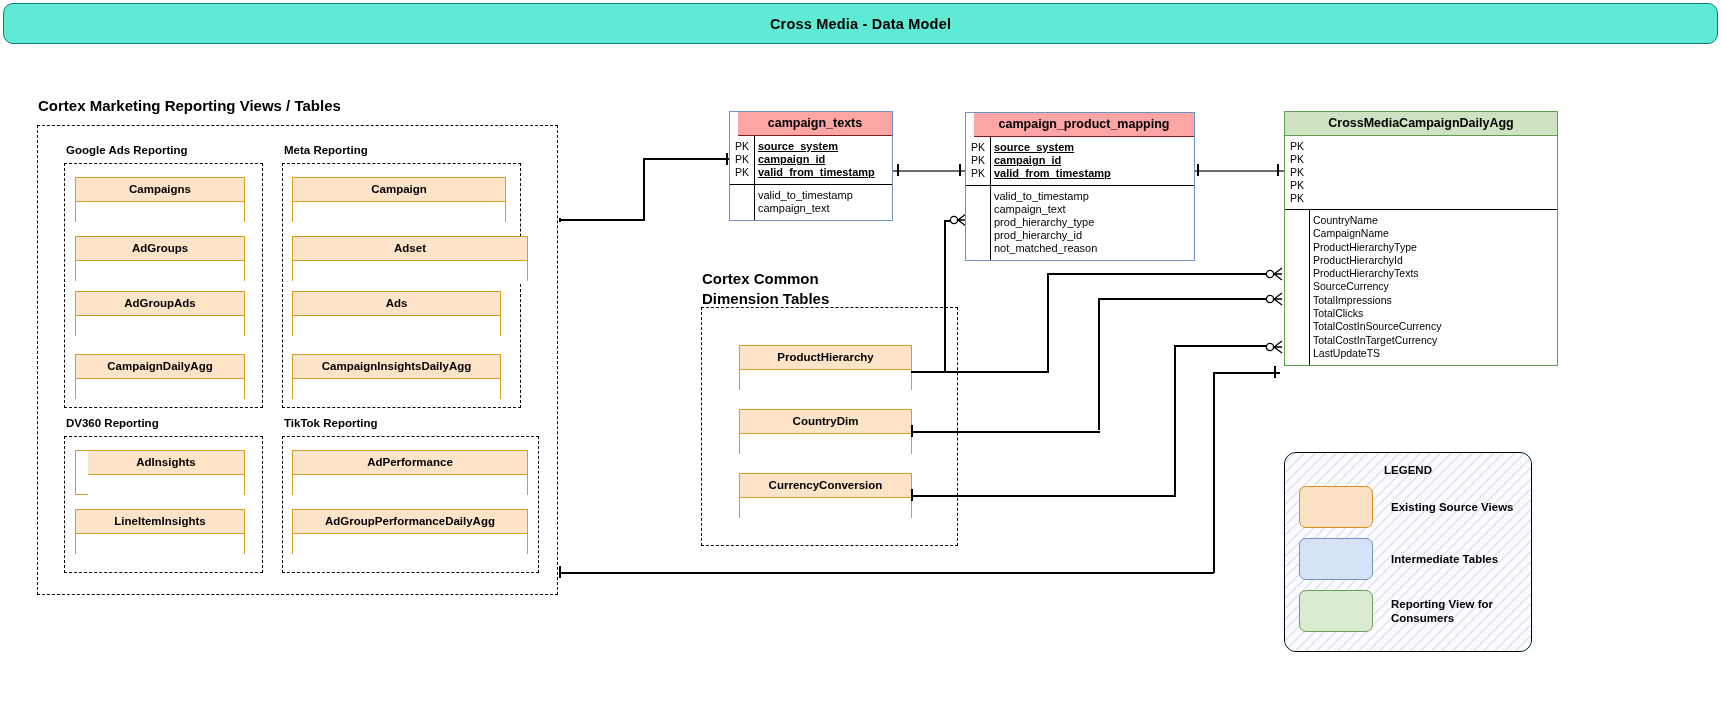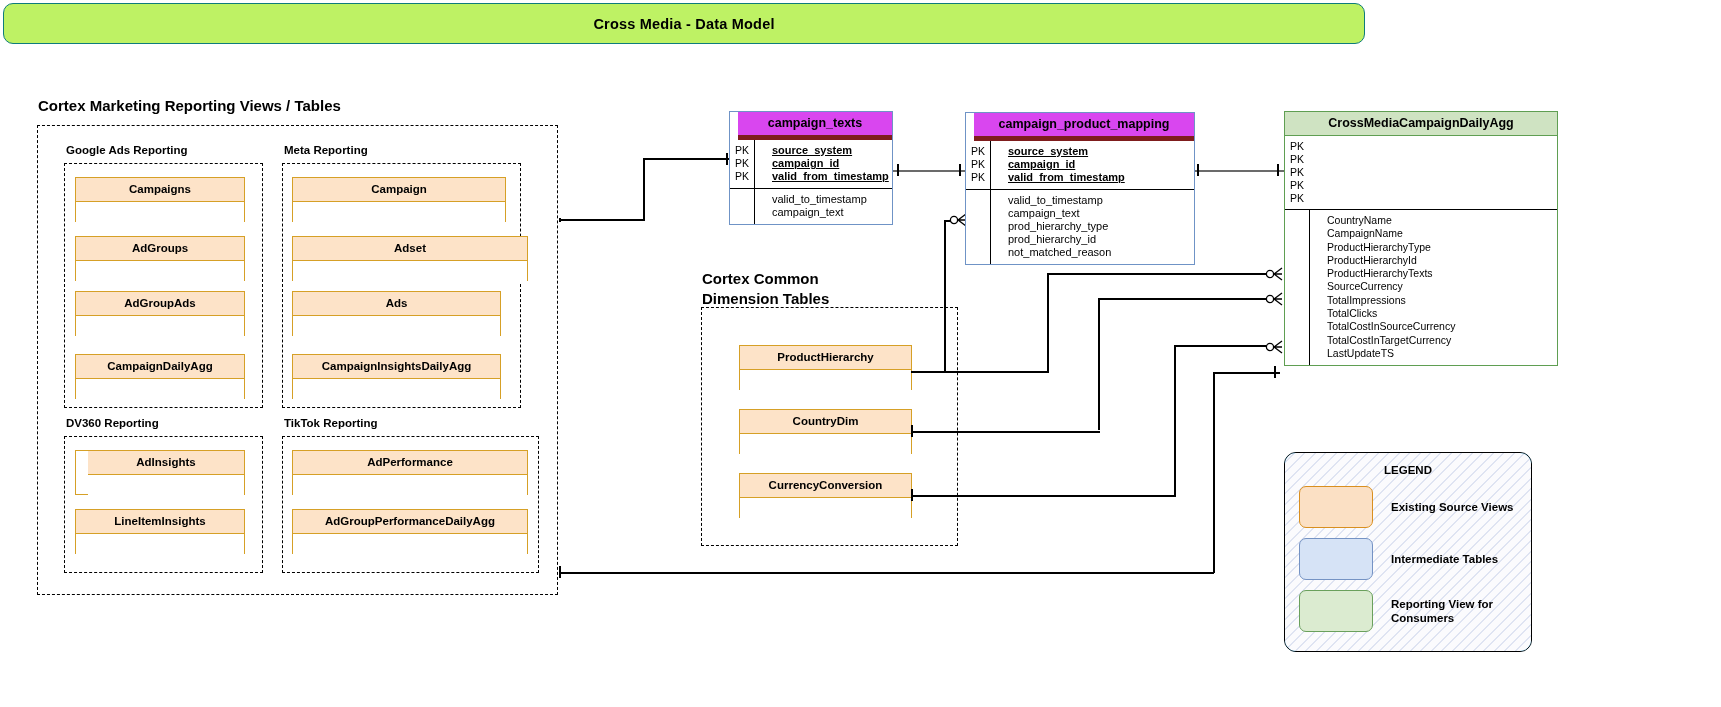--- a/index.html
+++ b/index.html
@@ -2,21 +2,21 @@
 <html><head>
 <meta charset="utf-8">
 <style>
   html,body{margin:0;padding:0;background:#ffffff;}
   body{width:1721px;height:707px;position:relative;overflow:hidden;
        font-family:"Liberation Sans","DejaVu Sans",sans-serif;color:#000;}
 
   .abs{position:absolute;box-sizing:border-box;}
 
   
-  #title-banner{left:3px;top:3px;width:1362px;height:41px;background:#bef264;
+  #title-banner{left:3px;top:3px;width:1715px;height:41px;background:#5eead4;
       border:1px solid #0e7c7b;border-radius:10px;display:flex;align-items:center;
       justify-content:center;}
   #title-banner .t{font-size:14.5px;font-weight:bold;letter-spacing:.2px;}
 
   
   .section-caption{font-size:15px;font-weight:bold;white-space:pre;line-height:1.32;}
   .group-caption{font-size:11.5px;font-weight:bold;white-space:pre;}
 
   
   .dashed{border:1.6px dashed #000;background:transparent;}
@@ -27,27 +27,27 @@
      font-size:11.5px;font-weight:bold;text-align:center;line-height:22px;height:23px;
      white-space:nowrap;overflow:hidden;}
   .ent .bd{height:22px;background:#fff;}
 
   
   .ertab{background:#fff;}
   .ertab.blue{border:1px solid #6f93c6;}
   .ertab.green{border:1px solid #5f9e52;}
   .ertab .cap{font-size:12.5px;font-weight:bold;text-align:center;line-height:22px;
       height:23px;white-space:nowrap;}
-  .ertab.blue .cap{background:#d946ef;border-bottom:5px solid #7f1d1d;margin-left:8px;}
+  .ertab.blue .cap{background:#fca5a5;border-bottom:1px solid #7f1d1d;margin-left:8px;}
   .ertab.green .cap{background:#cfe3c2;border-bottom:1px solid #5f9e52;}
   .pkblock{border-bottom:1.6px solid #000;display:flex;}
   .attrblock{display:flex;}
   .keycol{width:24px;flex:0 0 24px;padding:4px 0 4px 0;text-align:center;}
   .keycol span{display:block;font-size:10.5px;line-height:13px;}
-  .namecol{border-left:1px solid #000;padding:4px 0 5px 17px;flex:1;}
+  .namecol{border-left:1px solid #000;padding:4px 0 5px 3px;flex:1;}
   .namecol span{display:block;font-size:11px;line-height:13px;white-space:nowrap;}
   .pkblock .namecol span{font-weight:bold;text-decoration:underline;}
   .ertab.green .namecol span{font-size:10.5px;line-height:13.3px;}
   .ertab.green .pkblock .namecol span{font-size:11px;line-height:13.4px;}
 
   
   .ln{position:absolute;background:#000;}
   .ln.g{background:#6b6b6b;}
 
   

